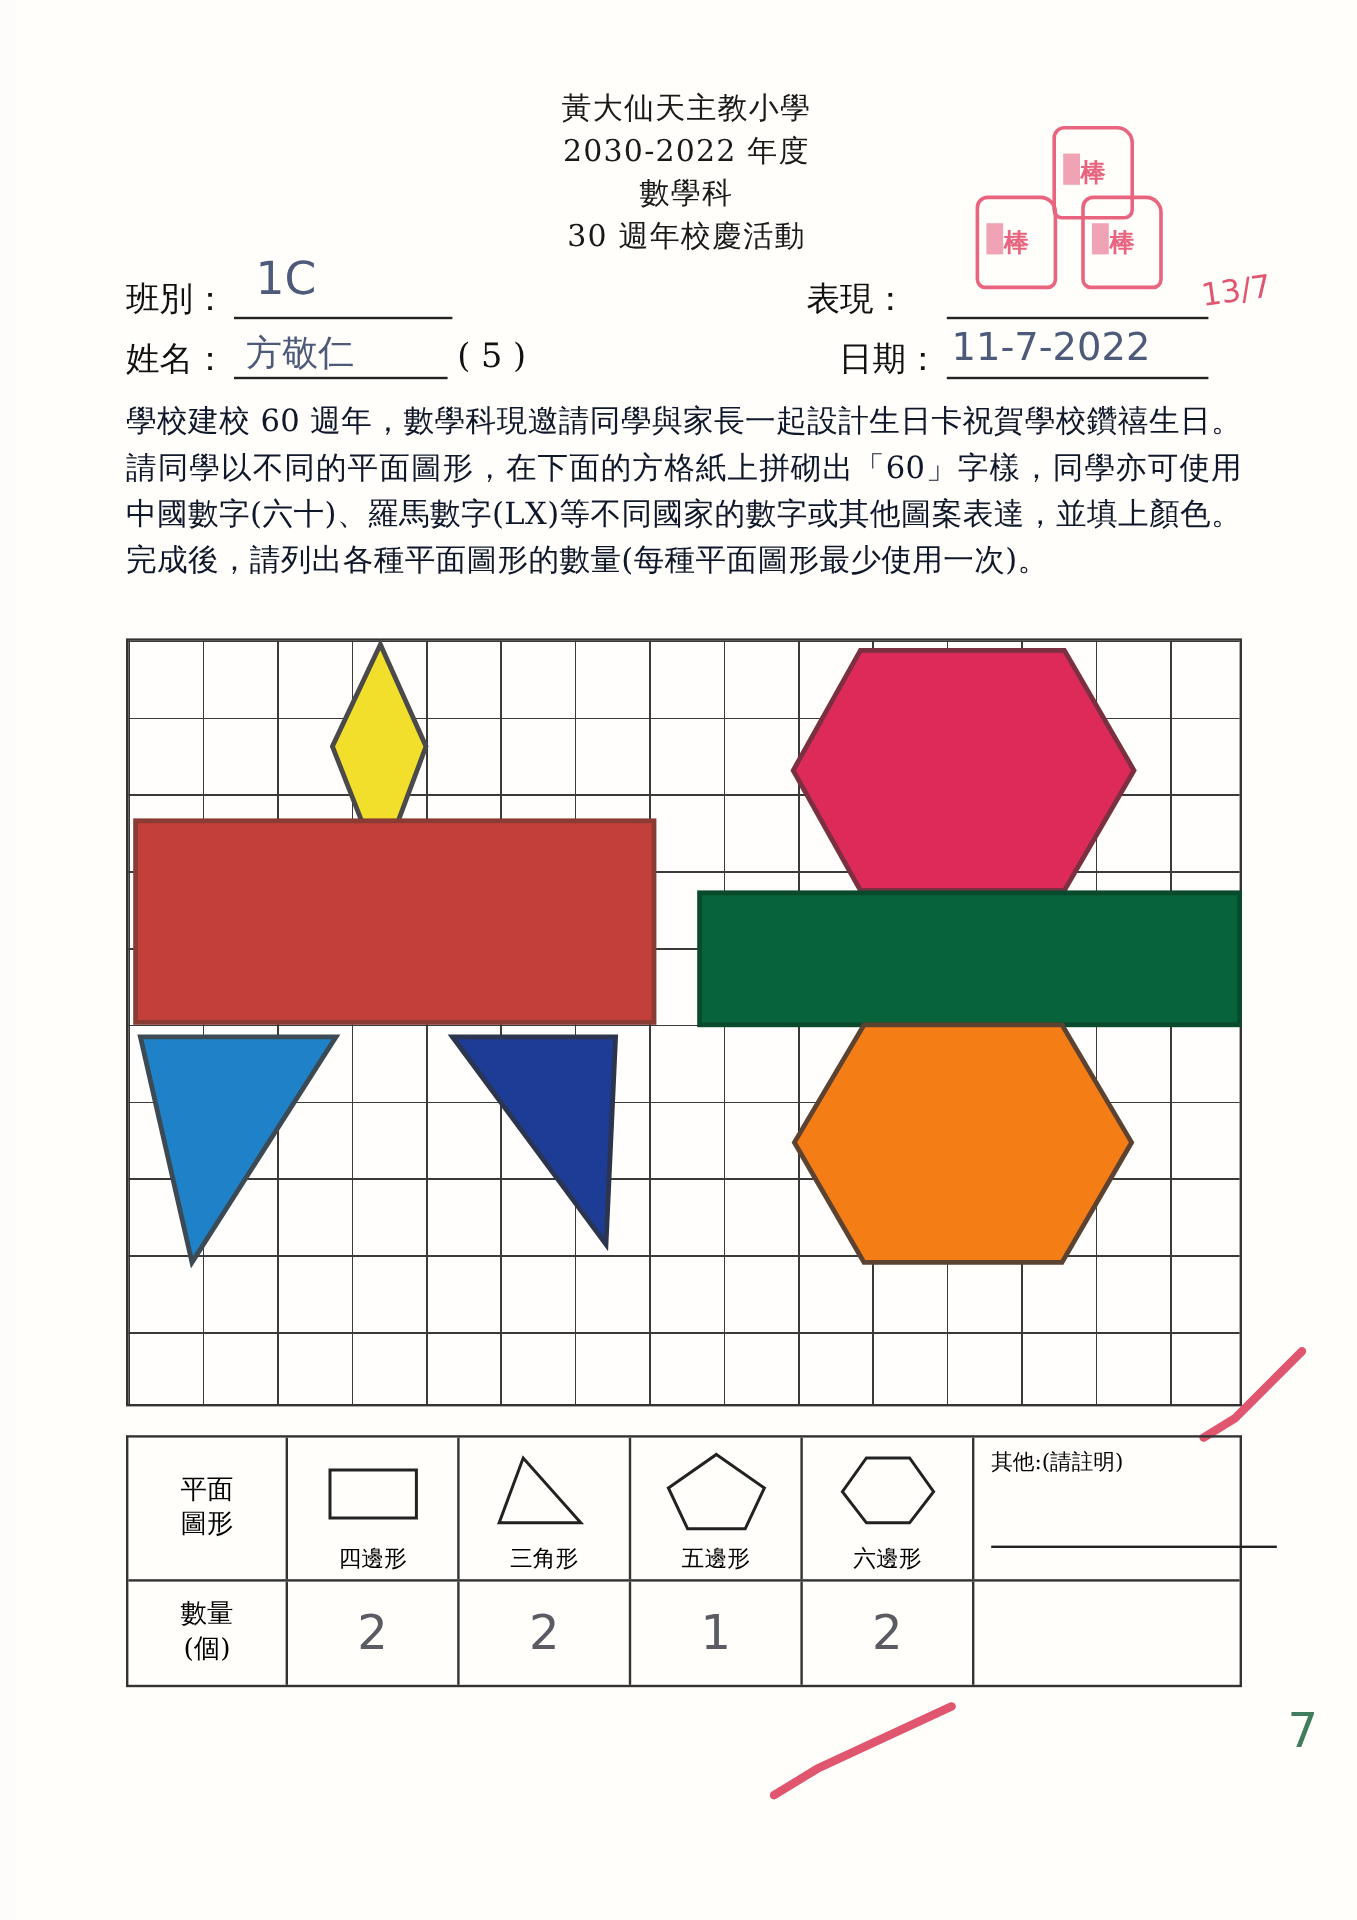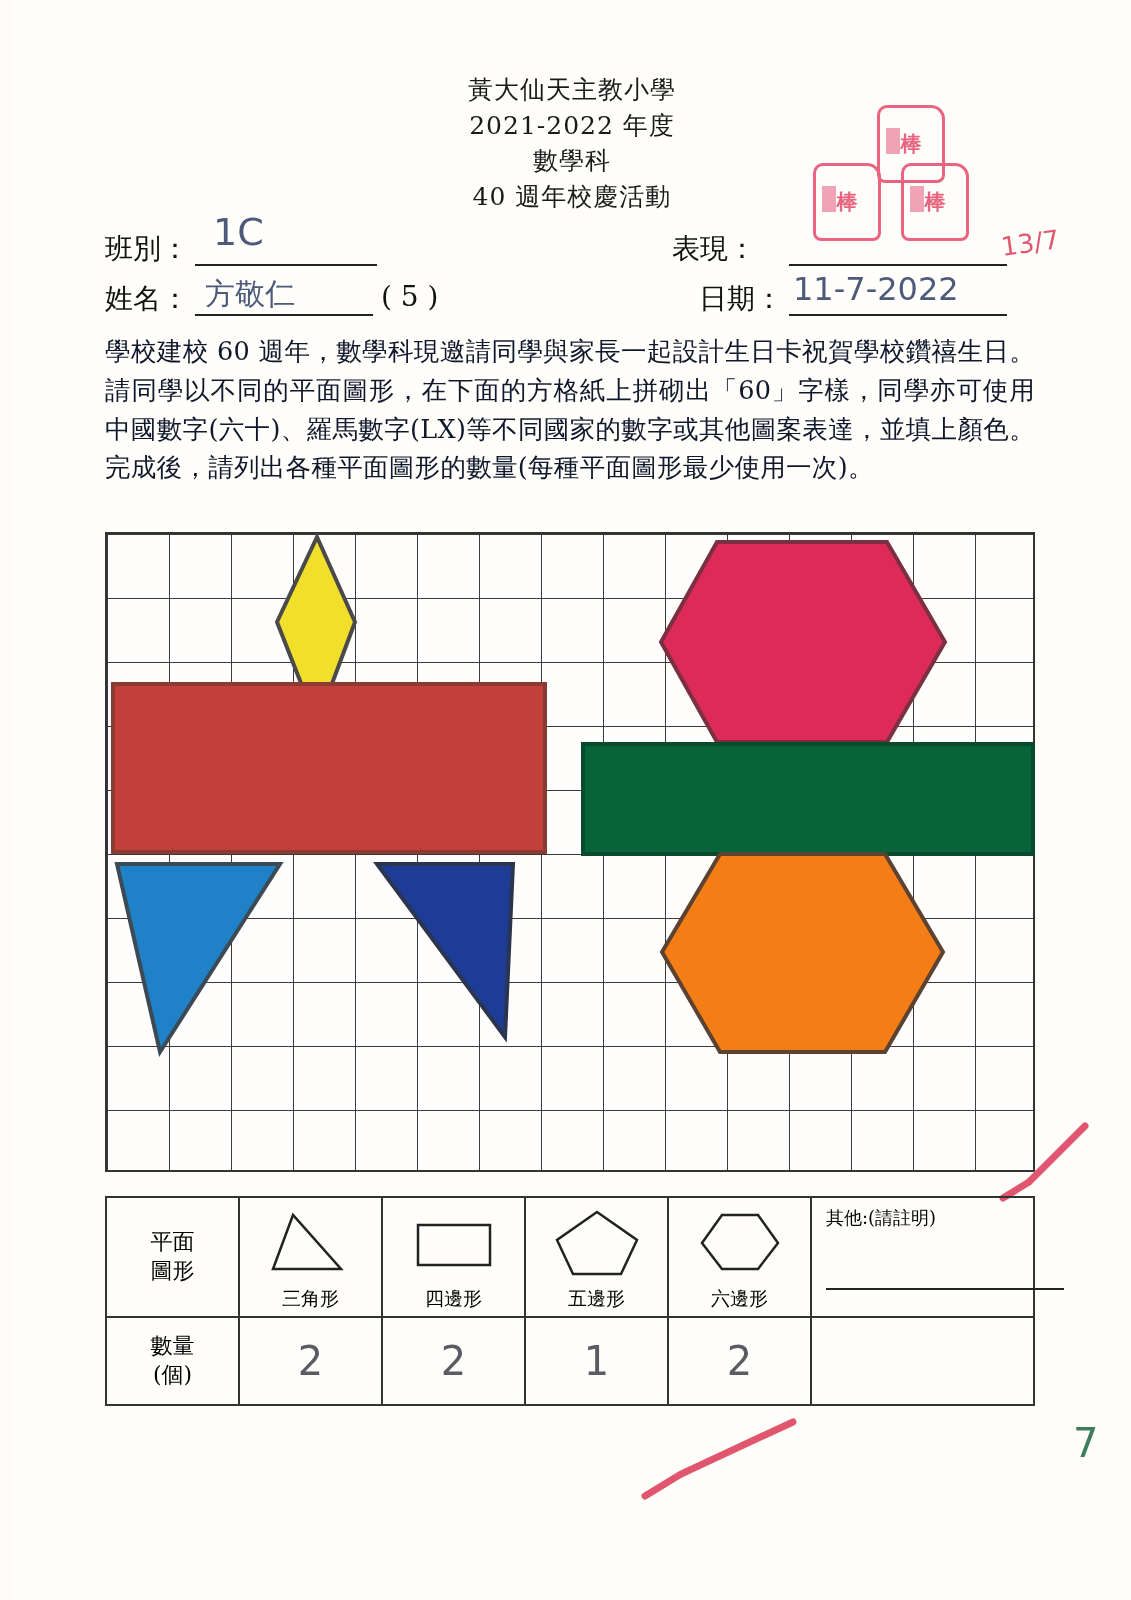--- a/index.html
+++ b/index.html
@@ -152,23 +152,23 @@
 
   .center-head { font-size:22px; text-align:center; line-height:1.3; }
 </style>
 </head>
 <body>
 
 <div class="page">
 
   <div class="header">
     <div>黃大仙天主教小學</div>
-    <div>2021-2022 年度</div>
+    <div>2030-2022 年度</div>
     <div>數學科</div>
-    <div>40 週年校慶活動</div>
+    <div>30 週年校慶活動</div>
   </div>
 
   <div class="stamp">
     <div class="thumb t1">棒</div>
     <div class="thumb t2">棒</div>
     <div class="thumb t3">棒</div>
   </div>
   <div class="date-note handwrite">13/7</div>
 
   <div class="fields">
@@ -226,33 +226,33 @@
       <div class="cell c-head">
         <div class="center-head">
           <span>平面</span><br>
           <span>圖形</span>
         </div>
       </div>
 
       <div class="cell c-shape">
         <div class="shape-ico">
           <svg width="96" height="66">
+              <rect x="12" y="16" width="72" height="40" fill="none" stroke="#222" stroke-width="2.5"></rect>
+            </svg>
+        </div>
+        <div class="shape-name">四邊形</div>
+      </div>
+
+      <div class="cell c-shape">
+        <div class="shape-ico">
+          <svg width="96" height="66">
               <polygon points="10,60 78,60 30,6" fill="none" stroke="#222" stroke-width="2.5"></polygon>
             </svg>
         </div>
         <div class="shape-name">三角形</div>
-      </div>
-
-      <div class="cell c-shape">
-        <div class="shape-ico">
-          <svg width="96" height="66">
-              <rect x="12" y="16" width="72" height="40" fill="none" stroke="#222" stroke-width="2.5"></rect>
-            </svg>
-        </div>
-        <div class="shape-name">四邊形</div>
       </div>
 
       <div class="cell c-shape">
         <div class="shape-ico">
           <svg width="96" height="72">
               <polygon points="48,6 88,34 72,68 24,68 8,34" fill="none" stroke="#222" stroke-width="2.5"></polygon>
             </svg>
         </div>
         <div class="shape-name">五邊形</div>
       </div>

